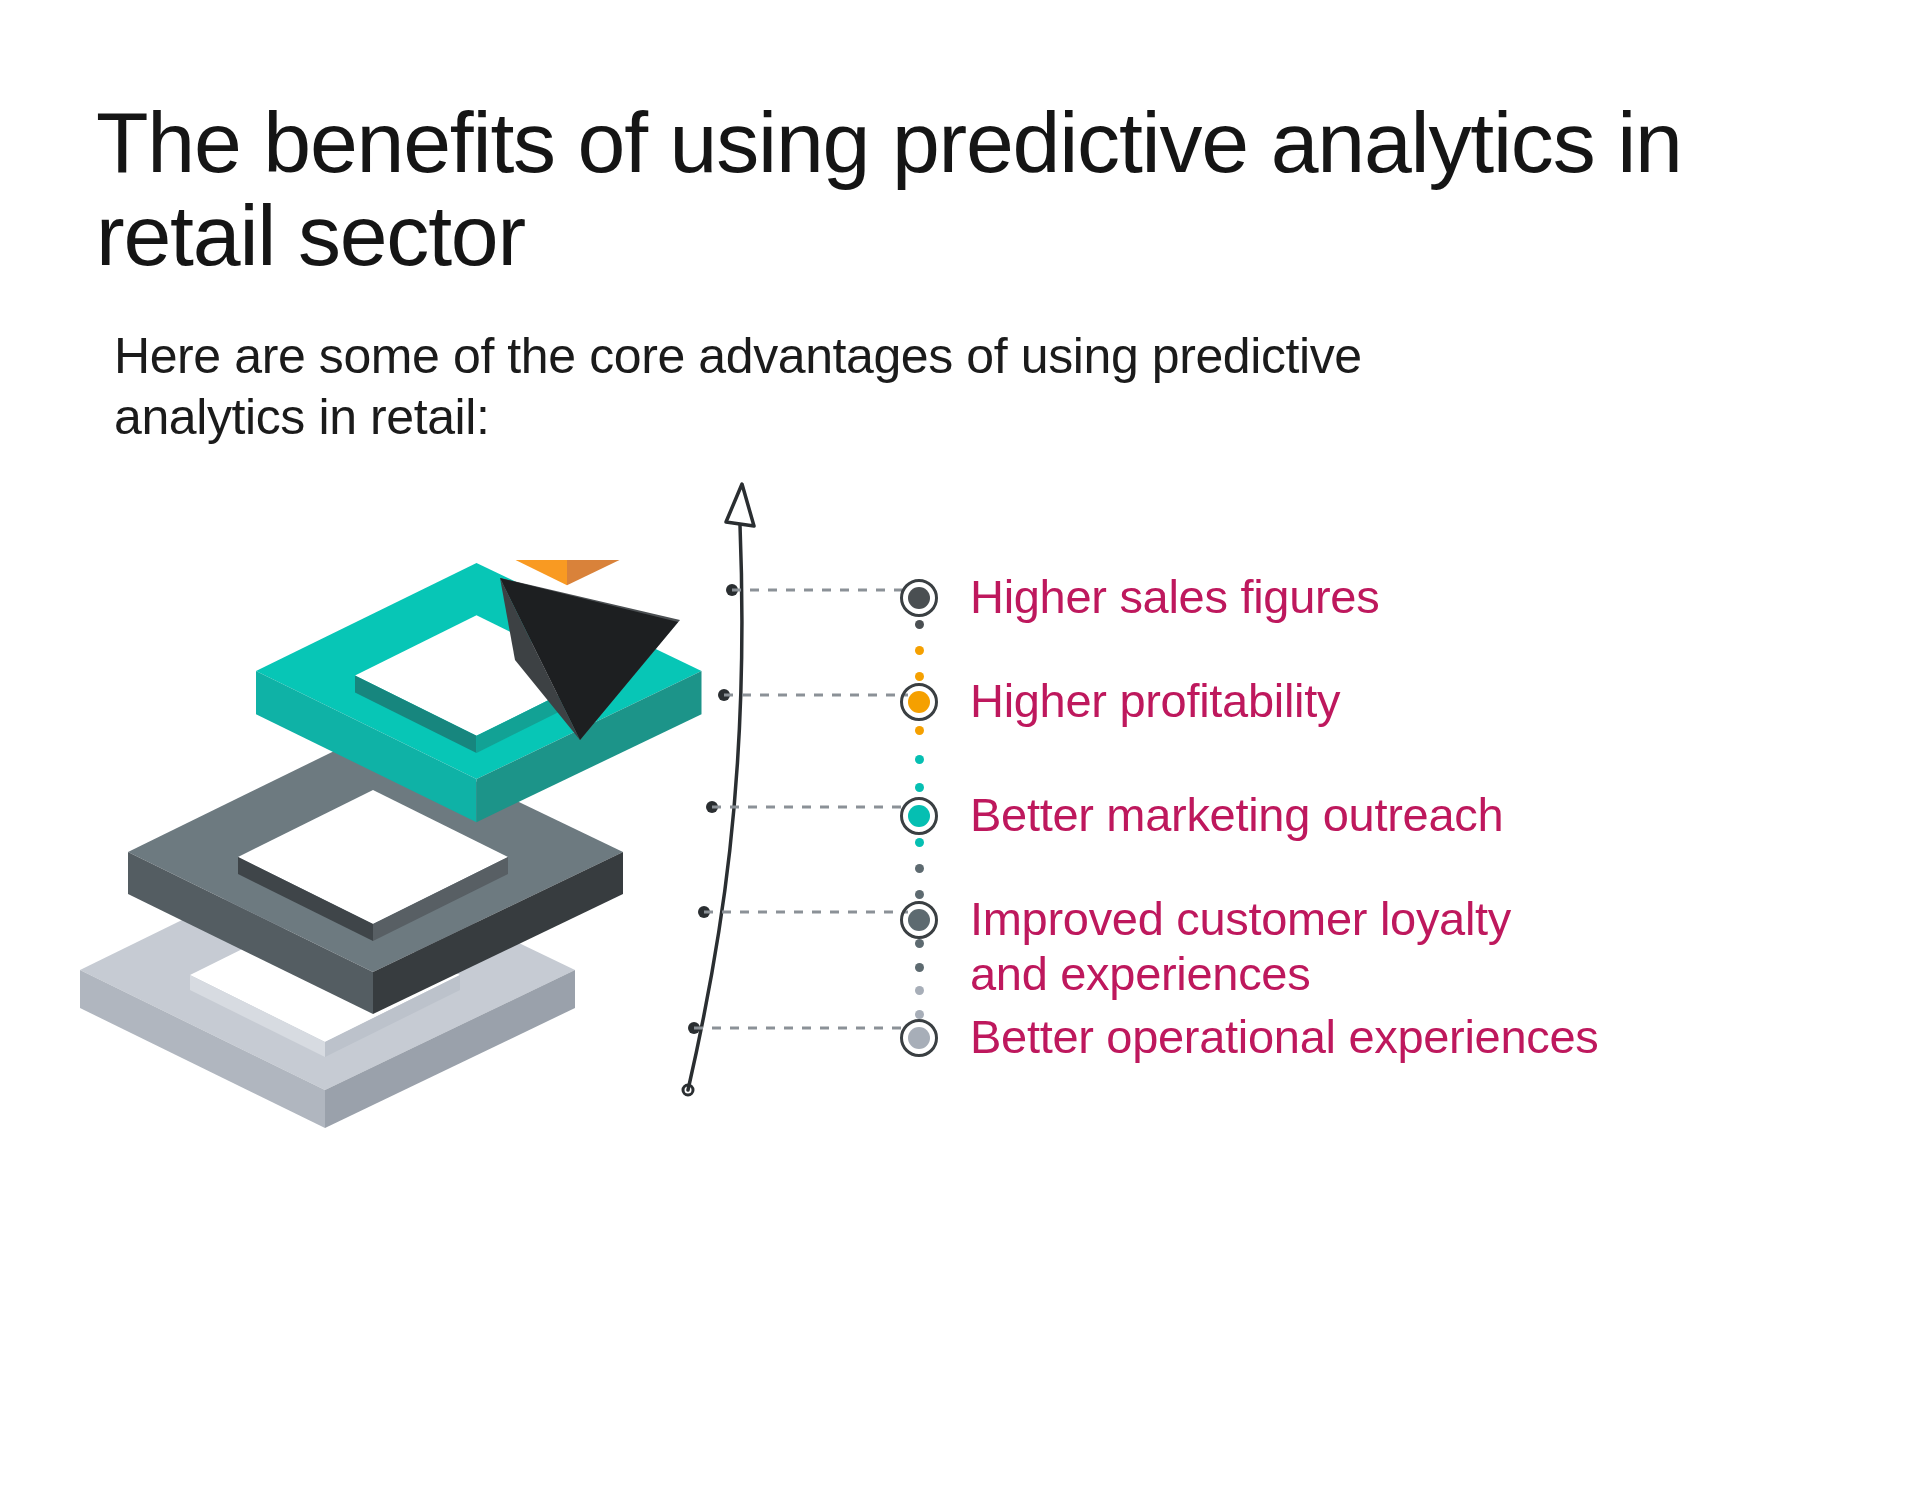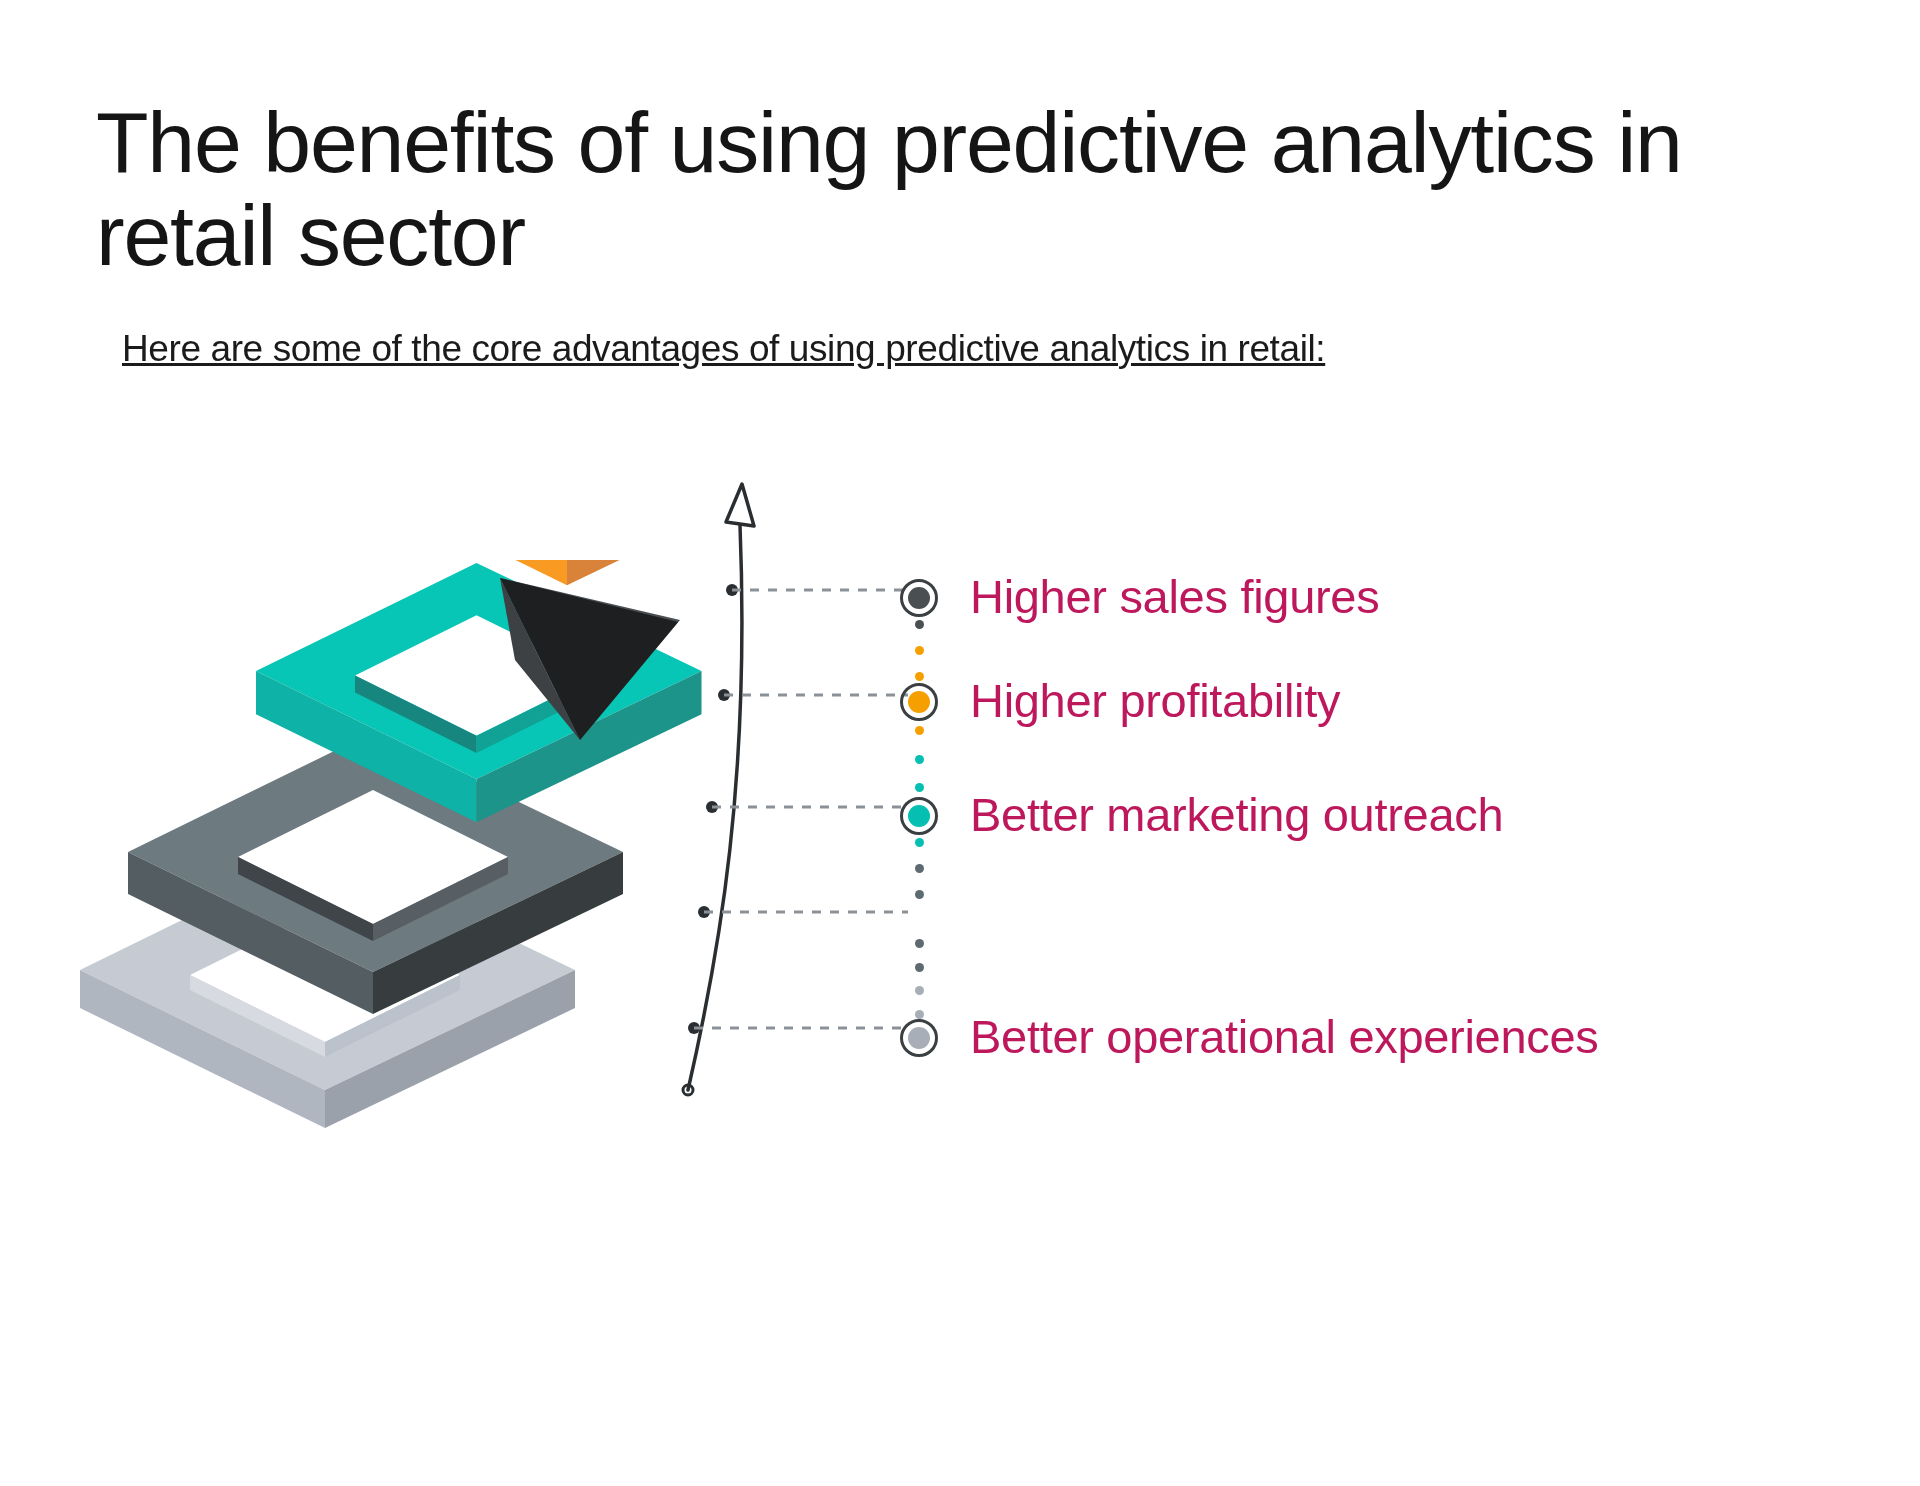--- a/index.html
+++ b/index.html
@@ -30,30 +30,29 @@
   .title {
     font-size: 86px;
     line-height: 1.08;
     font-weight: 400;
     color: #151515;
     letter-spacing: -1.2px;
     margin: 0;
     max-width: 1600px;
   }
   .subtitle {
-    margin: 16px;
+    margin: 8px;
     padding-left: 10px;
     margin-top: 44px;
-    font-size: 37px;
+    font-size: 50px;
     line-height: 1.22;
     font-weight: 400;
     color: #1b1b1b;
     letter-spacing: -0.4px;
     max-width: 1250px;
-    text-decoration: underline;
   }
 
   
   .illustration {
     position: absolute;
     left: 60px;
     top: 560px;
     width: 720px;
     height: 620px;
   }
@@ -242,20 +241,27 @@
       <span class="benefit-text">Higher profitability</span>
     </div>
 
     <div class="benefit-row" style="top:308px">
       <span class="marker">
         <span class="dot" style="background:#05bfb2"></span>
       </span>
       <span class="benefit-text">Better marketing outreach</span>
     </div>
 
+    <div class="benefit-row" style="top:412px">
+      <span class="marker">
+        <span class="dot" style="background:#5d6a70"></span>
+      </span>
+      <span class="benefit-text">Improved customer loyalty
+and experiences</span>
+    </div>
 
     <div class="benefit-row" style="top:530px">
       <span class="marker">
         <span class="dot" style="background:#a7aeb8"></span>
       </span>
       <span class="benefit-text">Better operational experiences</span>
     </div>
 
   </div>
 

